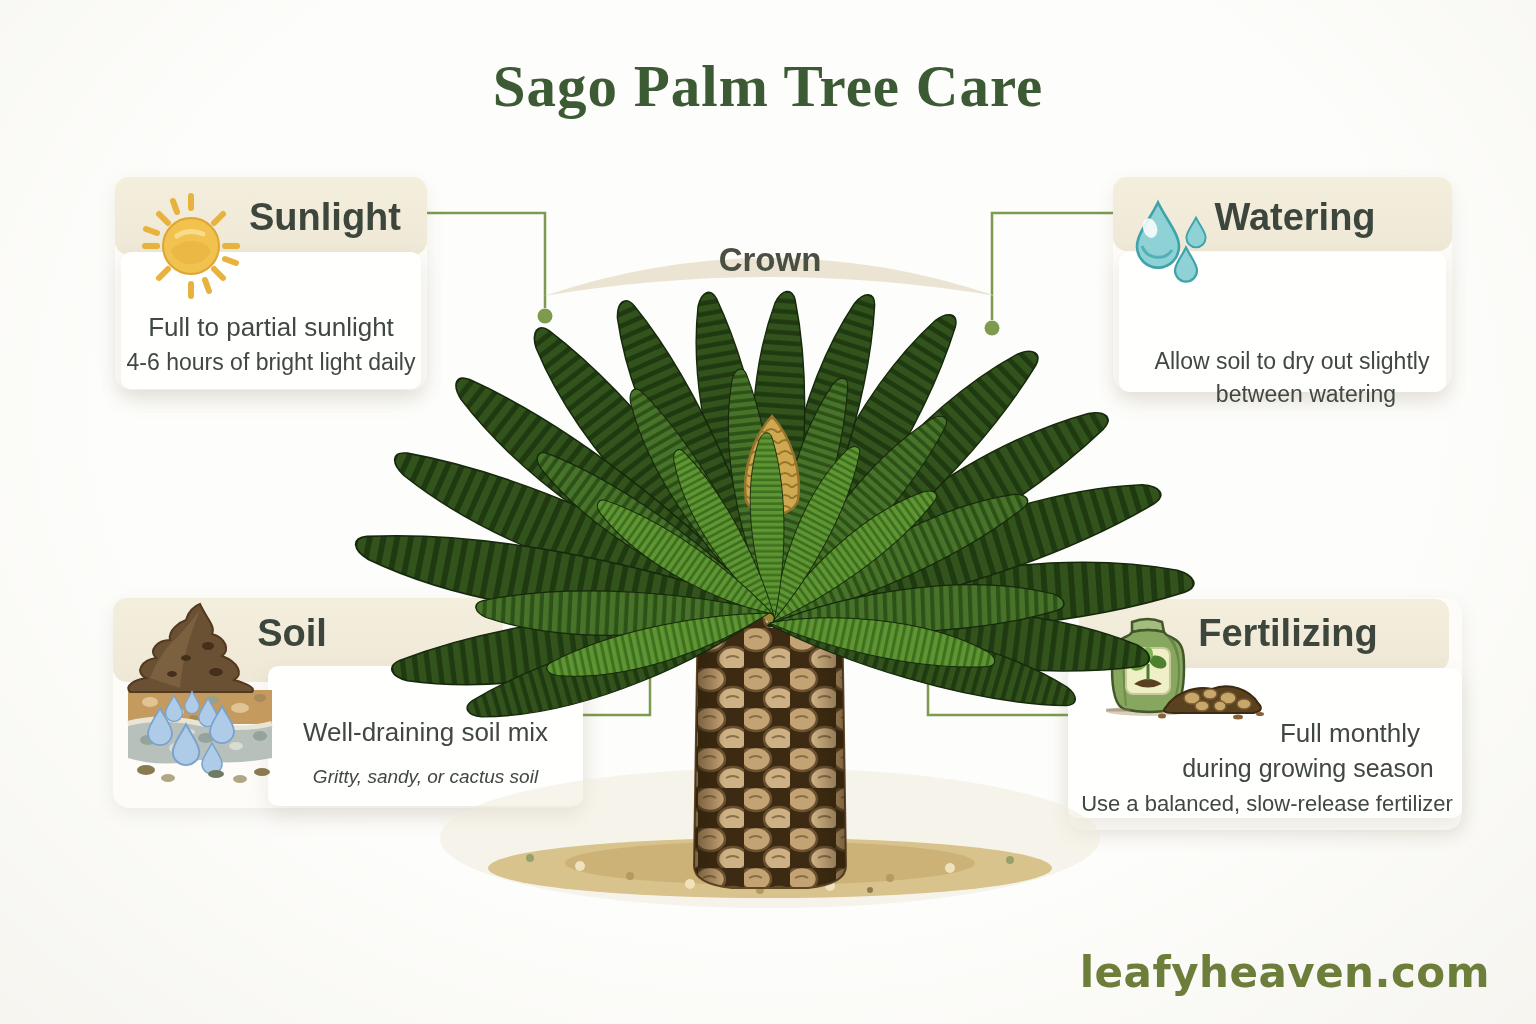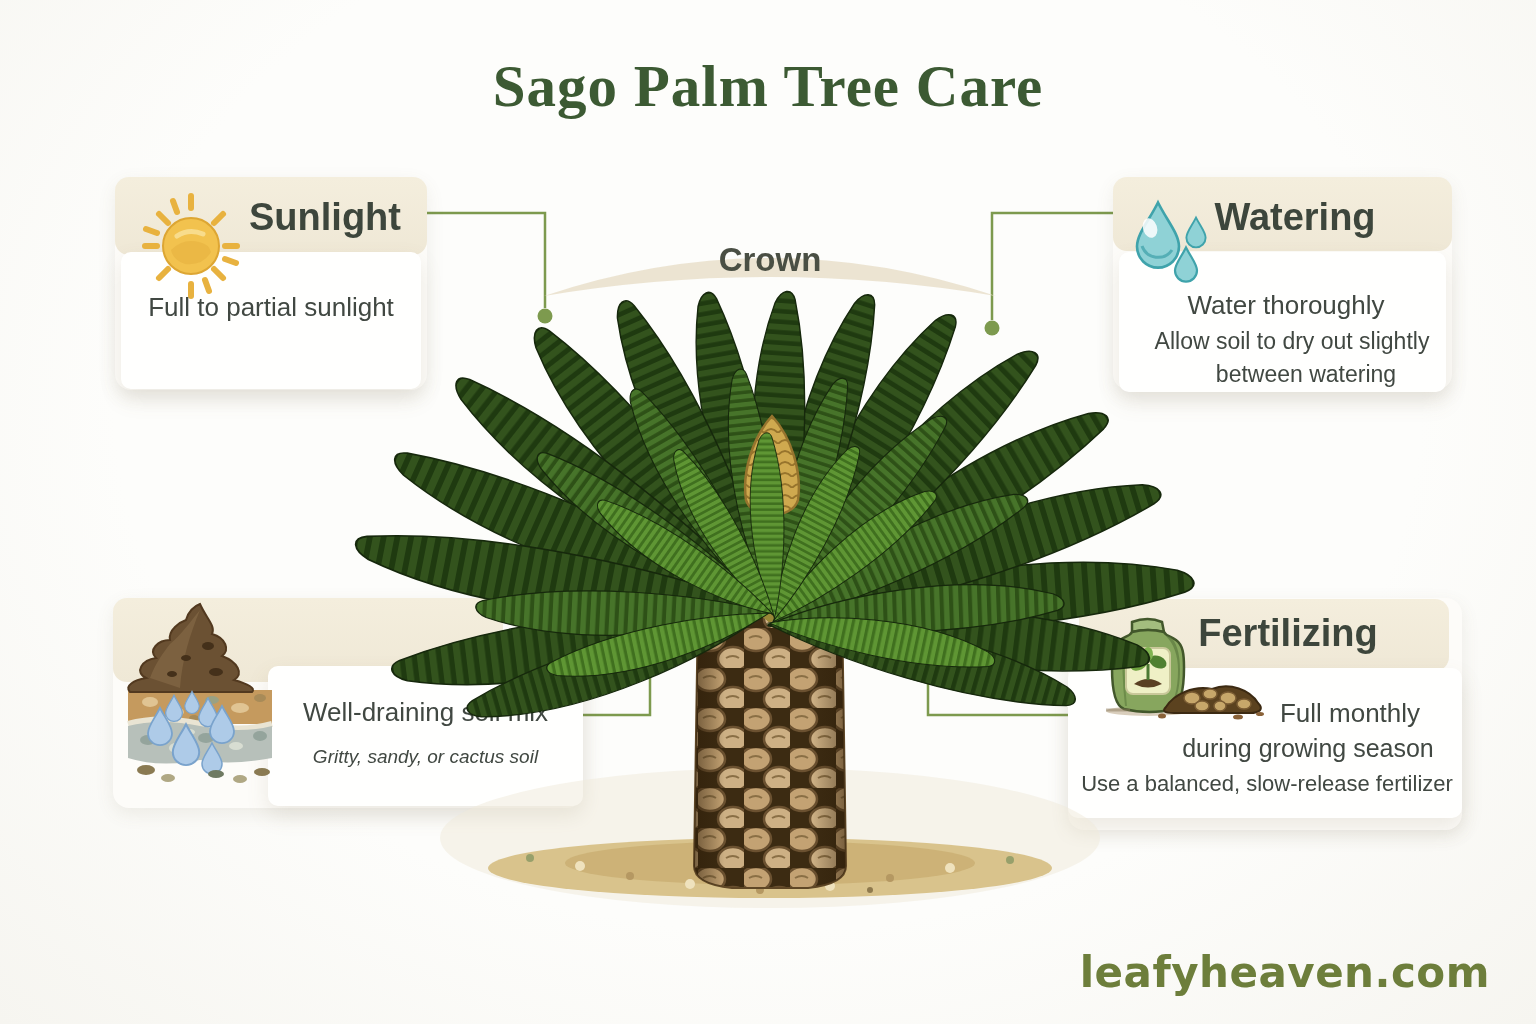--- a/index.html
+++ b/index.html
@@ -17,21 +17,21 @@
   svg.connectors{position:absolute;left:0;top:0;pointer-events:none;}
 
   
   .card-base{position:absolute;background:#fdfcf9;border-radius:16px;
     box-shadow:0 6px 18px rgba(110,100,70,.10);}
   .card-header{position:absolute;background:linear-gradient(180deg,#f4eedd,#efe8d6);
     border-radius:14px;}
   .card-body{position:absolute;background:#fffffe;border-radius:10px;
     box-shadow:0 10px 22px rgba(120,110,80,.13);}
   .card-title{position:absolute;font-weight:700;font-size:38px;color:#3d463c;text-align:center;}
-  .line{position:absolute;text-align:center;color:#414842;}
+  .line{position:absolute;text-align:center;color:#414842;margin-top:20px;}
   .icon-wrap{position:absolute;pointer-events:none;}
 
   
   .sun-base{left:115px;top:177px;width:312px;height:213px;}
   .sun-header{left:115px;top:177px;width:312px;height:78px;}
   .sun-body{left:121px;top:252px;width:300px;height:137px;}
   .sun-title{left:205px;top:196px;width:240px;}
   .sun-l1{left:111px;top:292px;width:320px;font-size:26px;}
   .sun-l2{left:111px;top:329px;width:320px;font-size:23px;}
   .sun-icon{left:137px;top:188px;width:108px;height:116px;}
@@ -117,36 +117,36 @@
         <line x1="68" y1="92" x2="72" y2="103"></line>
       <line x1="9" y1="41" x2="20" y2="45"></line>
         <line x1="88" y1="71" x2="99" y2="75"></line>
     </g>
     <circle cx="54" cy="58" r="28" fill="#f2c24e" stroke="#dda633" stroke-width="2"></circle>
     <path d="M34,62 Q46,50 62,54 Q72,56 74,64 Q66,78 48,76 Q36,72 34,62 Z" fill="#e9b544" opacity=".8"></path>
     <path d="M40,48 Q52,40 66,46" stroke="#f8dc8c" stroke-width="5" fill="none" stroke-linecap="round"></path>
   </svg>
   <div class="card-title sun-title">Sunlight</div>
   <div class="line sun-l1">Full to partial sunlight</div>
+  <div class="line sun-l2">4-6 hours of bright light daily</div>
 
   <div class="card-base wat-base"></div>
   <div class="card-header wat-header"></div>
   <div class="card-body wat-body"></div>
   <svg class="icon-wrap wat-icon" viewBox="0 0 90 100">
     <defs>
       <path id="drop" d="M0,-30 C9,-12 20,0 20,12 A20,20 0 1 1 -20,12 C-20,0 -9,-12 0,-30 Z"></path>
     </defs>
     <use href="#drop" transform="translate(30,46) scale(1.05)" fill="#8fd2d6" stroke="#3fa3ab" stroke-width="2.5"></use>
     <ellipse cx="22" cy="40" rx="7" ry="10" fill="#ffffff" opacity=".85" transform="rotate(-18 22 40)"></ellipse>
     <path d="M14,58 a17,17 0 0 0 30,4" stroke="#2f97a0" stroke-width="3" fill="none" opacity=".6"></path>
     <use href="#drop" transform="translate(68,44) scale(0.48)" fill="#8fd2d6" stroke="#3fa3ab" stroke-width="4"></use>
     <use href="#drop" transform="translate(58,76) scale(0.55)" fill="#8fd2d6" stroke="#3fa3ab" stroke-width="4"></use>
   </svg>
   <div class="card-title wat-title">Watering</div>
-  <div class="line wat-l1">Water thoroughly</div>
   <div class="line wat-l2">Allow soil to dry out slightly</div>
   <div class="line wat-l3">between watering</div>
 
   <div class="card-base soil-base"></div>
   <div class="card-header soil-header"></div>
   <div class="card-body soil-body"></div>
   <svg class="icon-wrap soil-icon" viewBox="0 0 160 185">
     <defs>
       <path id="sdrop" d="M0,-30 C9,-12 20,0 20,12 A20,20 0 1 1 -20,12 C-20,0 -9,-12 0,-30 Z"></path>
     </defs>
@@ -187,20 +187,21 @@
       <use href="#sdrop" transform="translate(66,144) scale(0.66)"></use>
       <use href="#sdrop" transform="translate(92,158) scale(0.50)"></use>
     </g>
 
     <ellipse cx="26" cy="170" rx="9" ry="5" fill="#8a7a52"></ellipse>
       <ellipse cx="48" cy="178" rx="7" ry="4" fill="#b0a884"></ellipse>
     <ellipse cx="96" cy="174" rx="8" ry="4" fill="#6f7a62"></ellipse>
       <ellipse cx="120" cy="179" rx="7" ry="4" fill="#b0a884"></ellipse>
     <ellipse cx="142" cy="172" rx="8" ry="4" fill="#8a7a52"></ellipse>
   </svg>
+  <div class="card-title soil-title">Soil</div>
   <div class="line soil-l1">Well-draining soil mix</div>
   <div class="line soil-l2">Gritty, sandy, or cactus soil</div>
 
   <div class="card-base fer-base"></div>
   <div class="card-header fer-header"></div>
   <div class="card-body fer-body"></div>
   <svg class="icon-wrap fer-icon" viewBox="0 0 170 112">
     <ellipse cx="48" cy="101" rx="42" ry="5" fill="#b9a585" opacity=".55"></ellipse>
 
     <path d="M32,12 Q48,6 62,12 L64,22 Q48,18 32,22 Z" fill="#a3bd7e" stroke="#42572b" stroke-width="2.5"></path>

